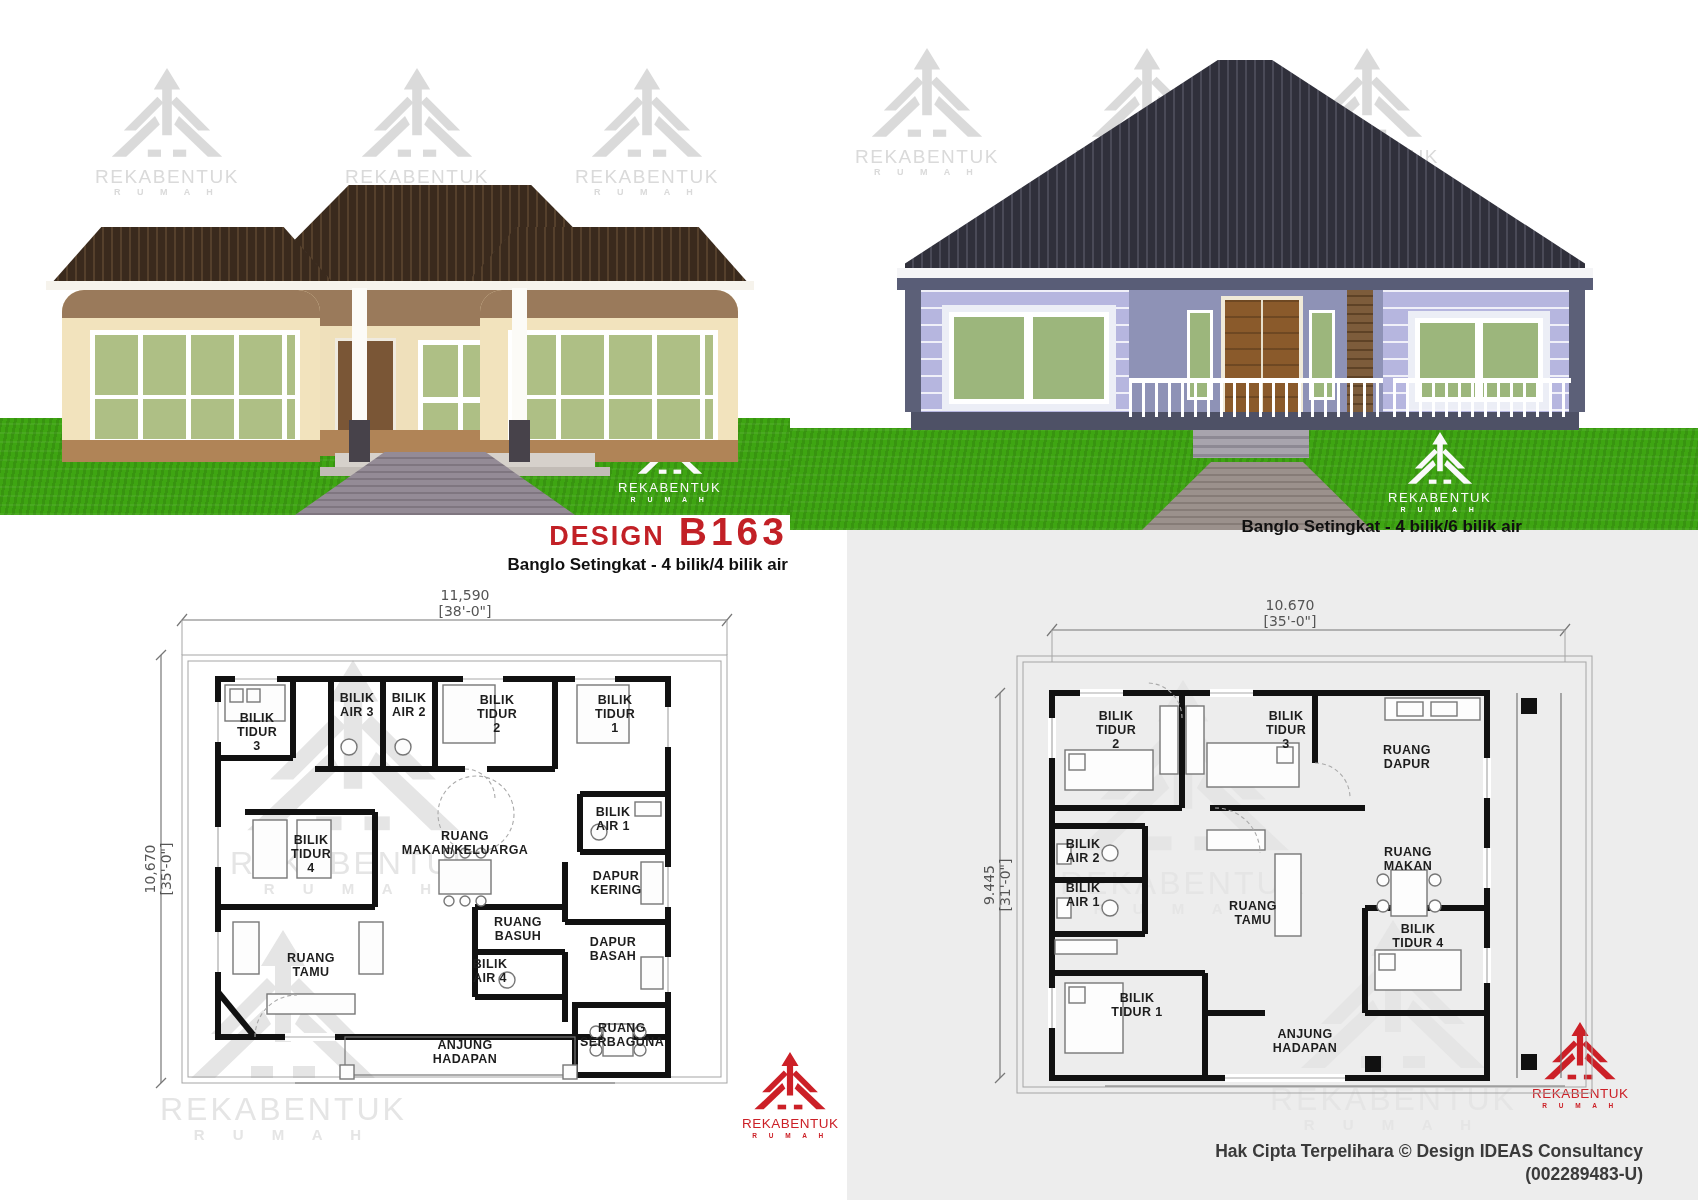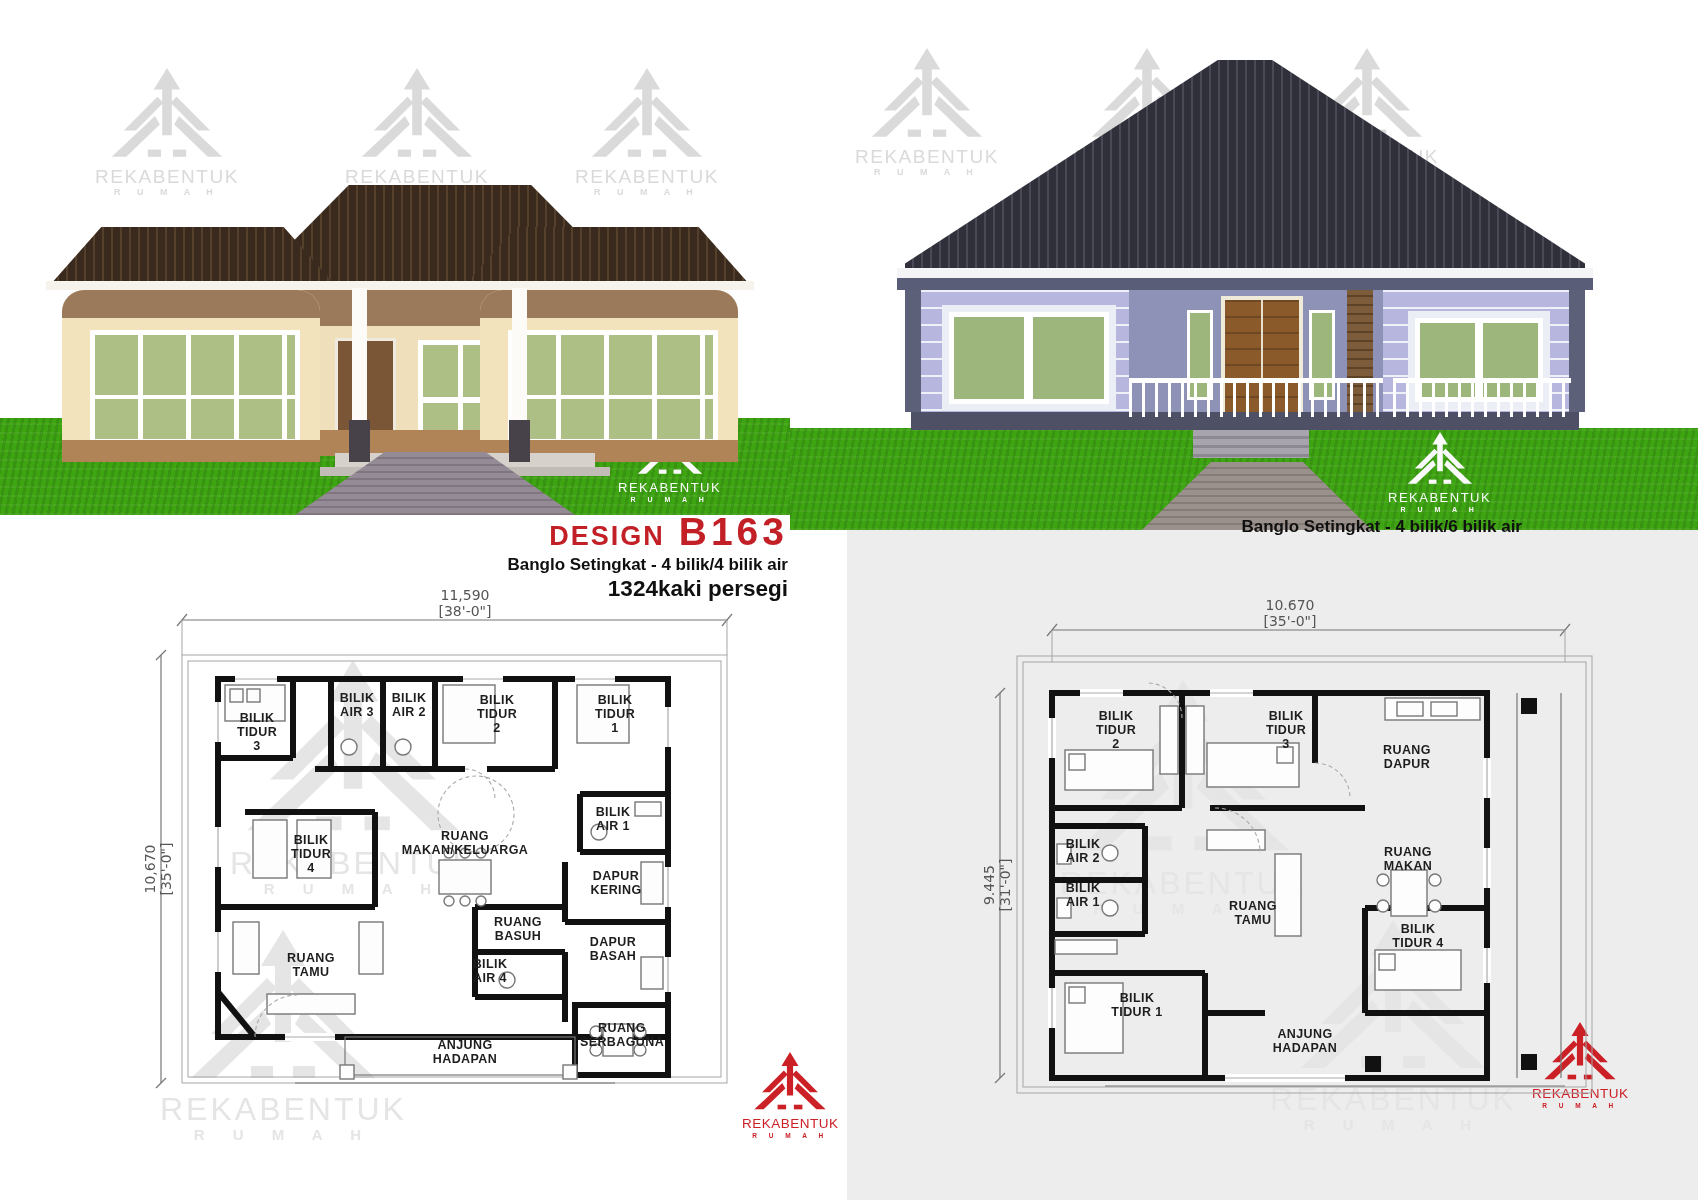--- a/index.html
+++ b/index.html
@@ -333,21 +333,20 @@
       </svg>
     <div class="nm">REKABENTUK</div>
     <div class="sb">R U M A H</div>
   </div>
 
   <div class="titleblock title-l">
     <div class="design-line">
       <span class="design-word">DESIGN</span><span class="design-code">B163</span>
     </div>
     <div class="subtitle">Banglo Setingkat - 4 bilik/4 bilik air</div>
-    <div class="areatxt">1324kaki persegi</div>
   </div>
   <div class="titleblock title-r">
     <div class="subtitle">Banglo Setingkat - 4 bilik/6 bilik air</div>
   </div>
 
   <svg class="plan plan-l" viewBox="0 0 725 545">
 
     <rect class="bnd" x="47" y="93" width="545" height="428"></rect>
     <rect class="bnd" x="53" y="99" width="533" height="416"></rect>
 
@@ -604,14 +603,18 @@
     <div class="sb">R U M A H</div>
   </div>
   <div class="chip red" style="left:1532px;top:1022px;">
     <svg viewBox="0 0 100 80" width="78" height="62">
         <use href="#logo-mark"></use>
       </svg>
     <div class="nm">REKABENTUK</div>
     <div class="sb">R U M A H</div>
   </div>
 
+  <div class="footer">
+    <div>Hak Cipta Terpelihara  © Design IDEAS Consultancy</div>
+    <div>(002289483-U)</div>
+  </div>
 
 </div>
 
 </body></html>

